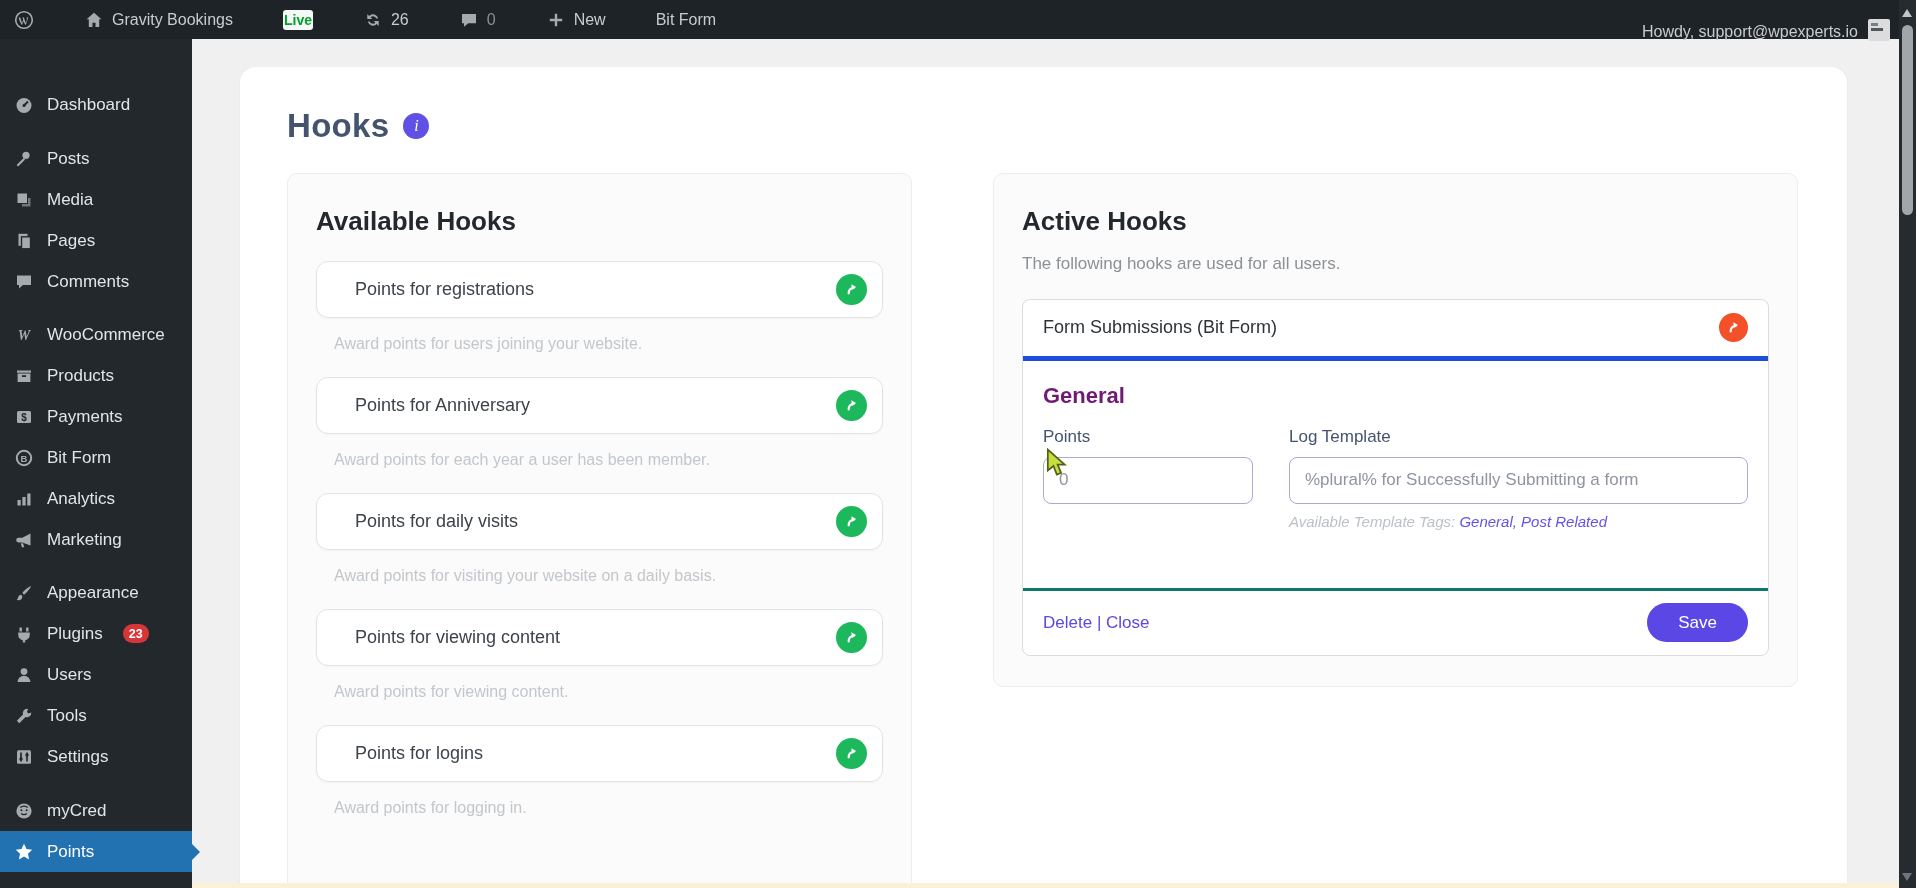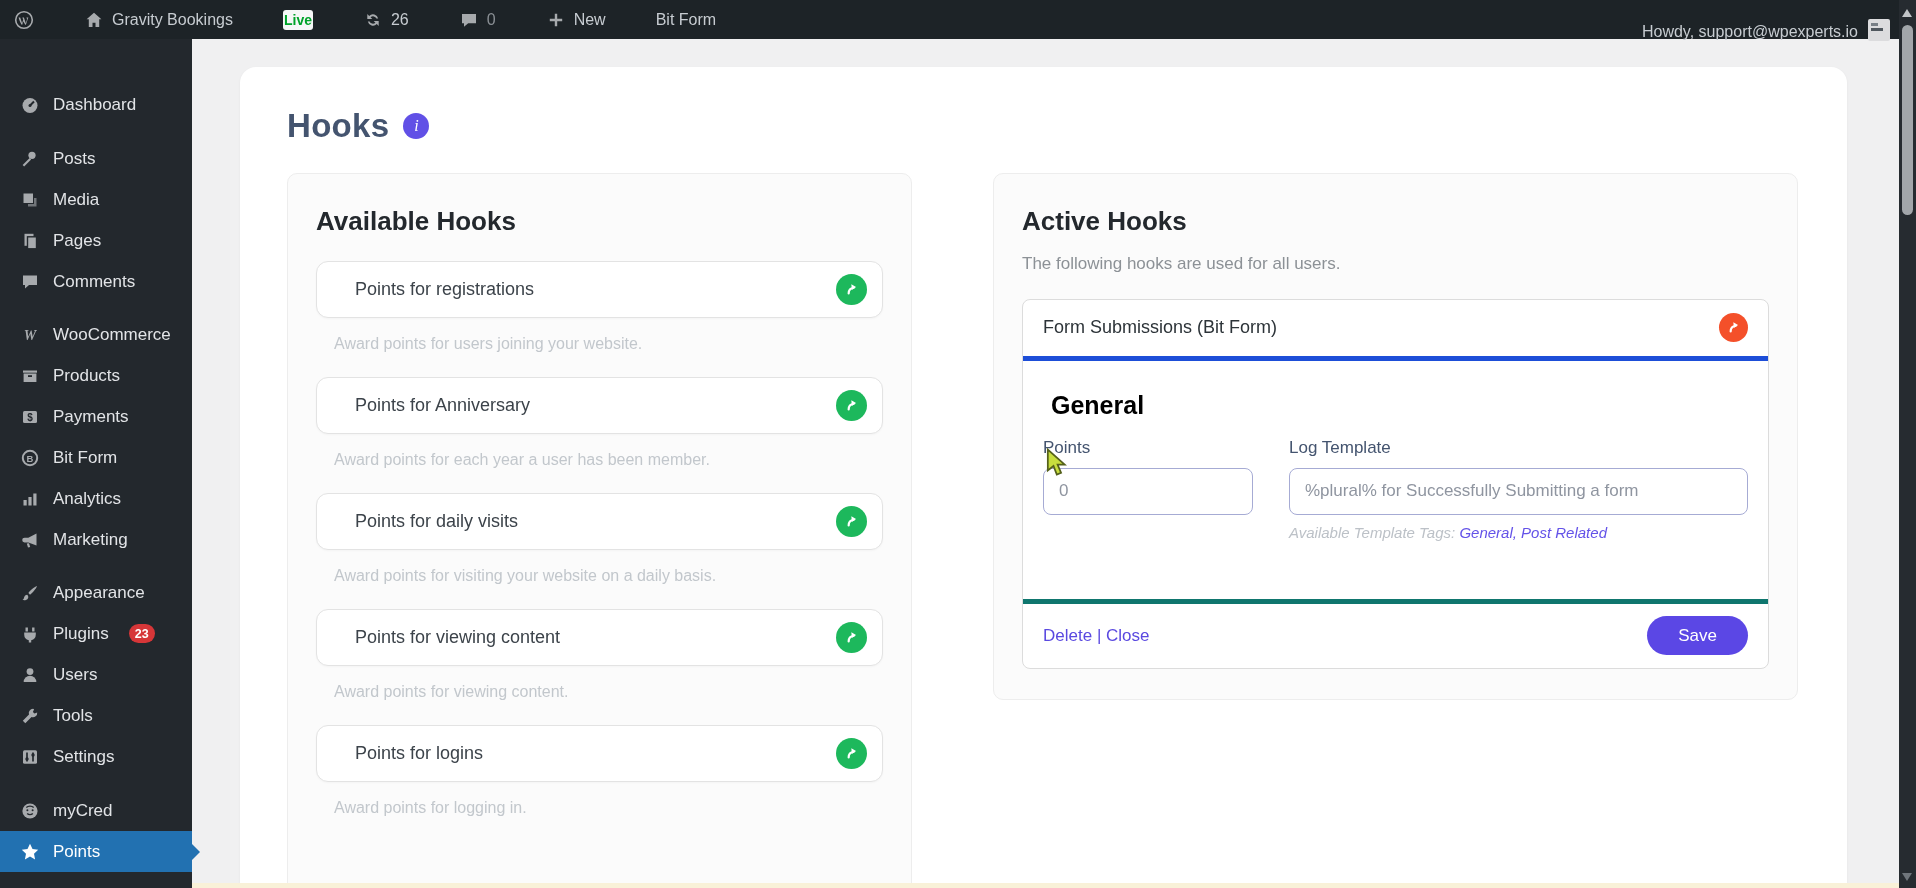--- a/index.html
+++ b/index.html
@@ -18,21 +18,21 @@
   .dim{color:#8a8f94;}
   .ab-right{margin-left:auto;display:flex;align-items:flex-end;gap:10px;margin-right:26px;margin-top:21px;}
   .avatar{width:22px;height:22px;border-radius:2px;background:#dcdcde;position:relative;overflow:hidden;}
   .avatar::after{content:"";position:absolute;left:3px;top:9px;width:12px;height:3px;background:#50575e;}
   .avatar::before{content:"";position:absolute;left:3px;top:4px;width:7px;height:3px;background:#787f86;}
 
   
   .sidebar{position:absolute;left:0;top:39px;bottom:0;width:192px;background:#23282d;
            padding-top:45px;box-sizing:border-box;z-index:30;}
   .menu-item{position:relative;height:41px;display:flex;align-items:center;gap:13px;
-             padding-left:20px;font-size:17px;color:#e2e4e7;cursor:pointer;}
+             padding-left:14px;font-size:17px;color:#e2e4e7;cursor:pointer;}
   .menu-item .micn{width:20px;height:20px;color:#a7aaad;flex:0 0 auto;}
   .menu-item .micn svg{width:100%;height:100%;display:block;}
   .menu-item.active{background:#2271b1;color:#fff;}
   .menu-item.active .micn{color:#fff;}
   .menu-item.active::after{content:"";position:absolute;left:100%;top:50%;transform:translateY(-50%);
              border:8px solid transparent;border-left:8px solid #2271b1;}
   .menu-sep{height:13px;}
   .menu-sep.small{height:12px;}
   .count-badge{margin-left:7px;background:#d63638;color:#fff;border-radius:10px;
                min-width:12px;height:19px;padding:0 6px;font-size:12.5px;display:inline-flex;
@@ -65,34 +65,34 @@
   .circle-icon svg{width:19px;height:19px;display:block;}
   .green{background:#1db85c;}
   .orange{background:#f4502a;width:29px;height:29px;}
   .hook-desc{margin:17px 0 7px 18px;font-size:16px;color:#c2c7cc;}
 
   .hook-box{margin-top:22px;background:#fff;border:1px solid #dcdcdc;border-radius:8px;overflow:hidden;}
   .hook-box-header{height:56px;display:flex;align-items:center;justify-content:space-between;
                    padding:0 20px;border-bottom:5px solid #1d4ed8;cursor:pointer;}
   .hook-box-title{font-size:18px;color:#2c3338;}
   .hook-box-body{padding:22px 20px 0;}
-  .section-title{margin:8px;font-size:25px;font-weight:600;color:#000000;}
+  .section-title{margin:0;font-size:22px;font-weight:600;color:#701a75;}
   .form-row{display:flex;gap:36px;margin-top:18px;}
   .field{display:flex;flex-direction:column;}
   .field label{font-size:17px;color:#44546f;margin-bottom:10px;}
   .field input{height:47px;border:1px solid #a6abd4;border-radius:8px;padding:0 15px;
                font-size:17px;color:#8f95a0;background:#fff;outline:none;box-sizing:border-box;
                font-family:"Liberation Sans",sans-serif;}
   .points-field{width:210px;}
   .log-field{flex:1;}
   .log-field input{width:100%;}
   .help{margin-top:9px;font-style:italic;font-size:15px;color:#bcc1c7;}
   .help .tag-links{color:#6352e8;cursor:pointer;}
   .box-spacer{height:58px;}
-  .hook-box-footer{border-top:5px solid #0f766e;height:64px;display:flex;align-items:center;
+  .hook-box-footer{border-top:3px solid #0f766e;height:64px;display:flex;align-items:center;
                    justify-content:space-between;padding:0 20px;}
   .footer-links{font-size:17px;color:#5a49e0;}
   .footer-links .lnk{cursor:pointer;}
   .save-btn{background:#5b47e5;color:#fff;border:none;border-radius:20px;height:39px;
             padding:0 31px;font-size:17px;font-family:"Liberation Sans",sans-serif;cursor:pointer;}
 
   
   .scrollbar{position:absolute;right:0;top:0;bottom:0;width:17px;background:#262b30;z-index:50;}
   .sb-up{position:absolute;top:9px;left:3px;width:0;height:0;
          border-left:5.5px solid transparent;border-right:5.5px solid transparent;

